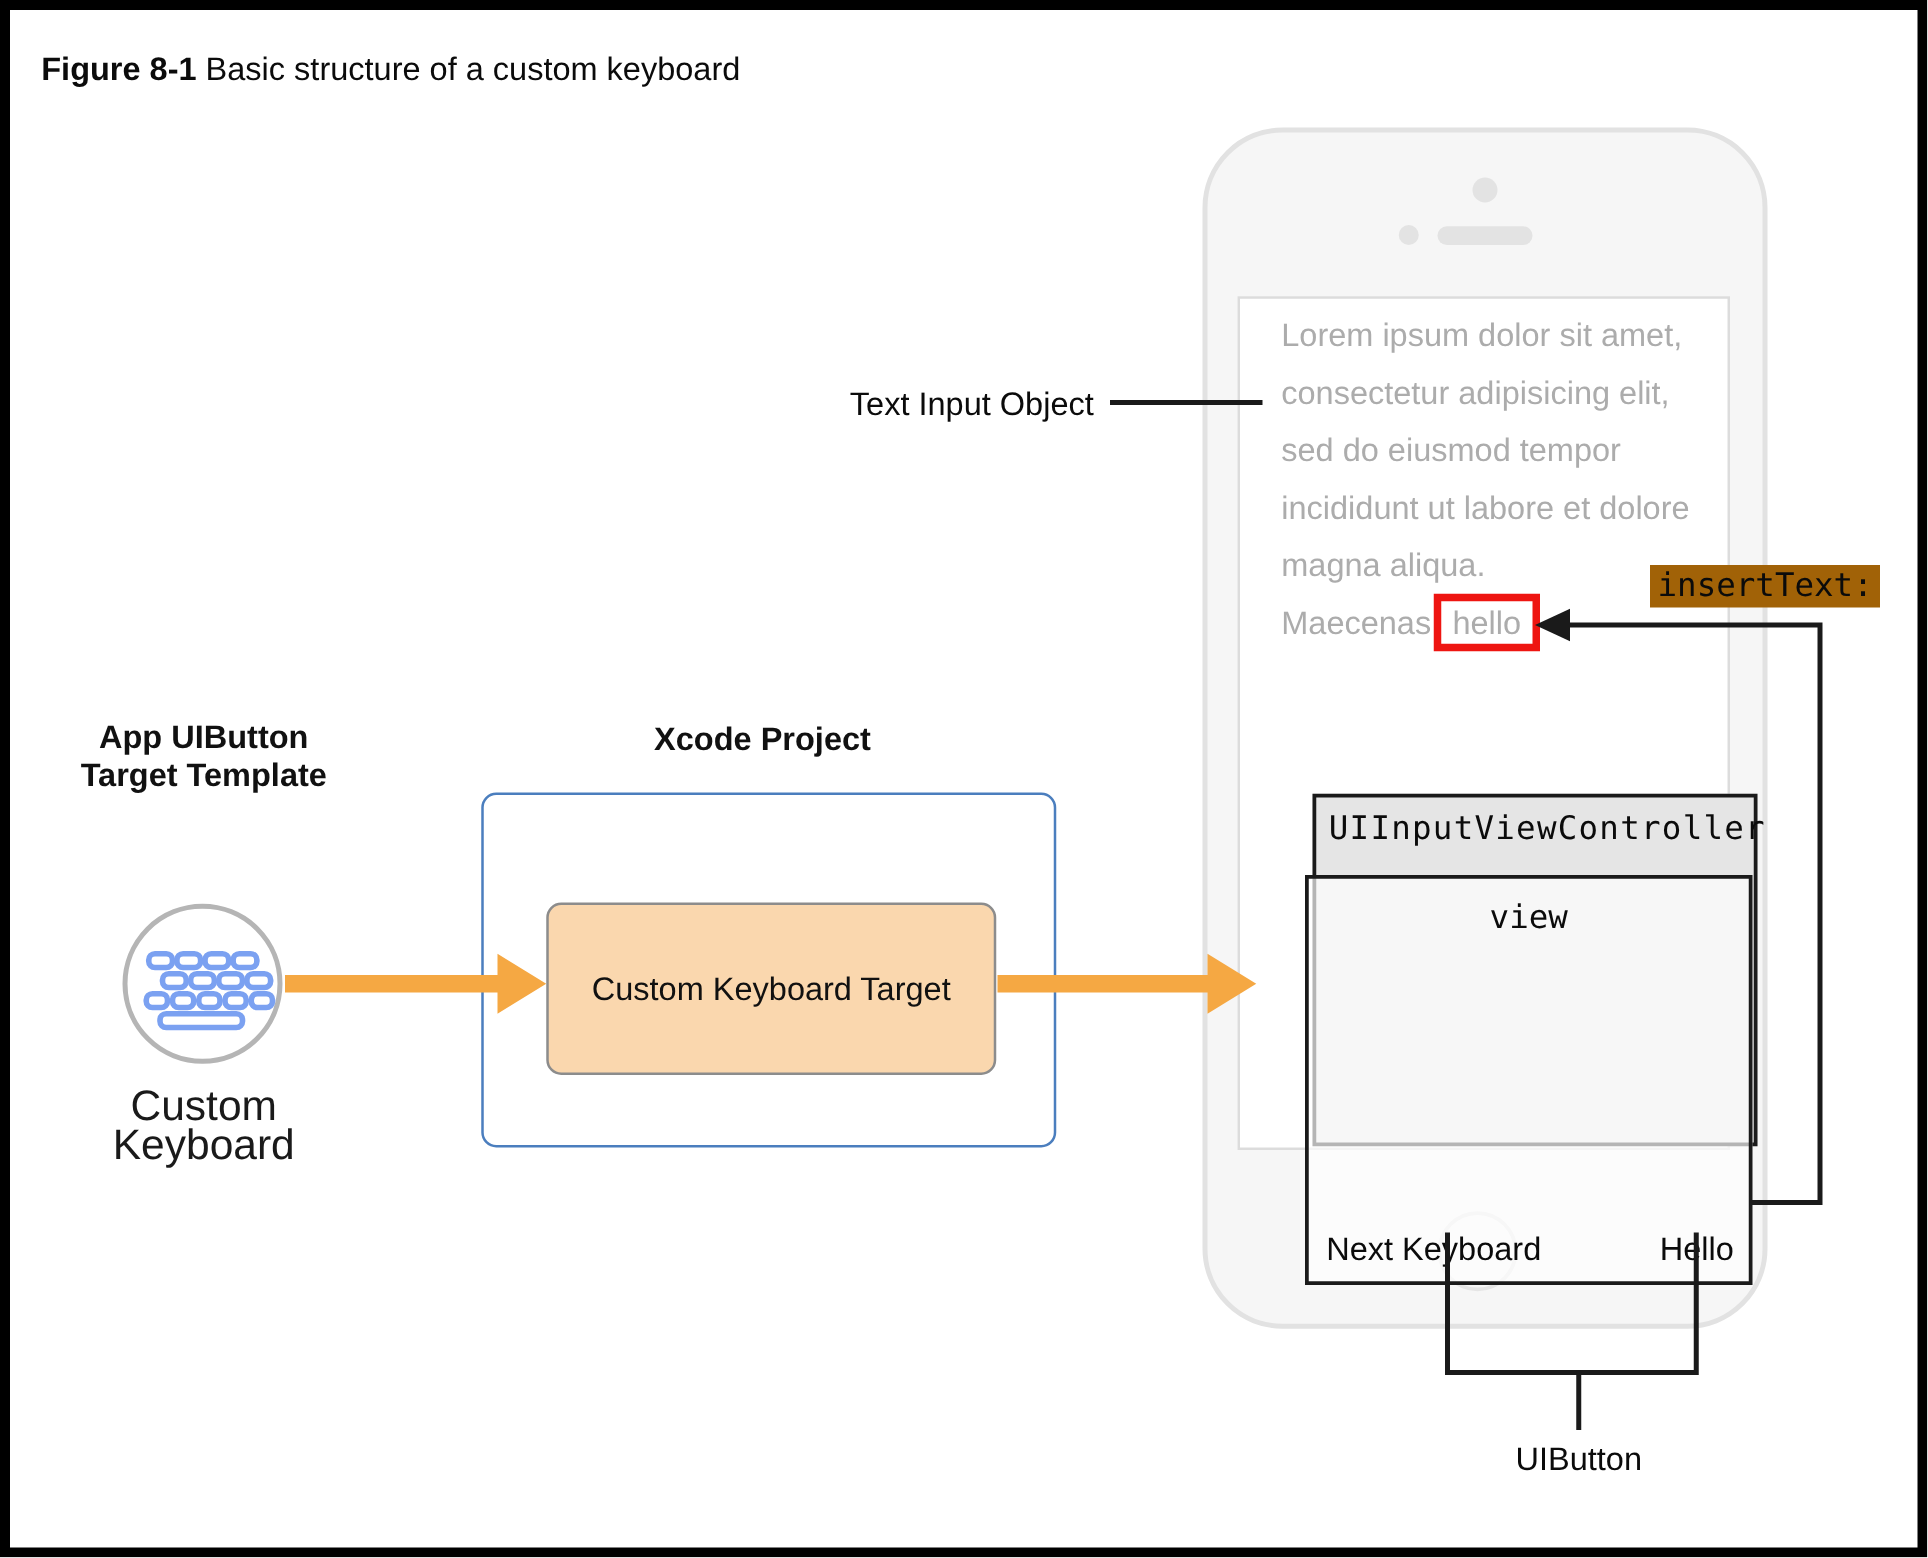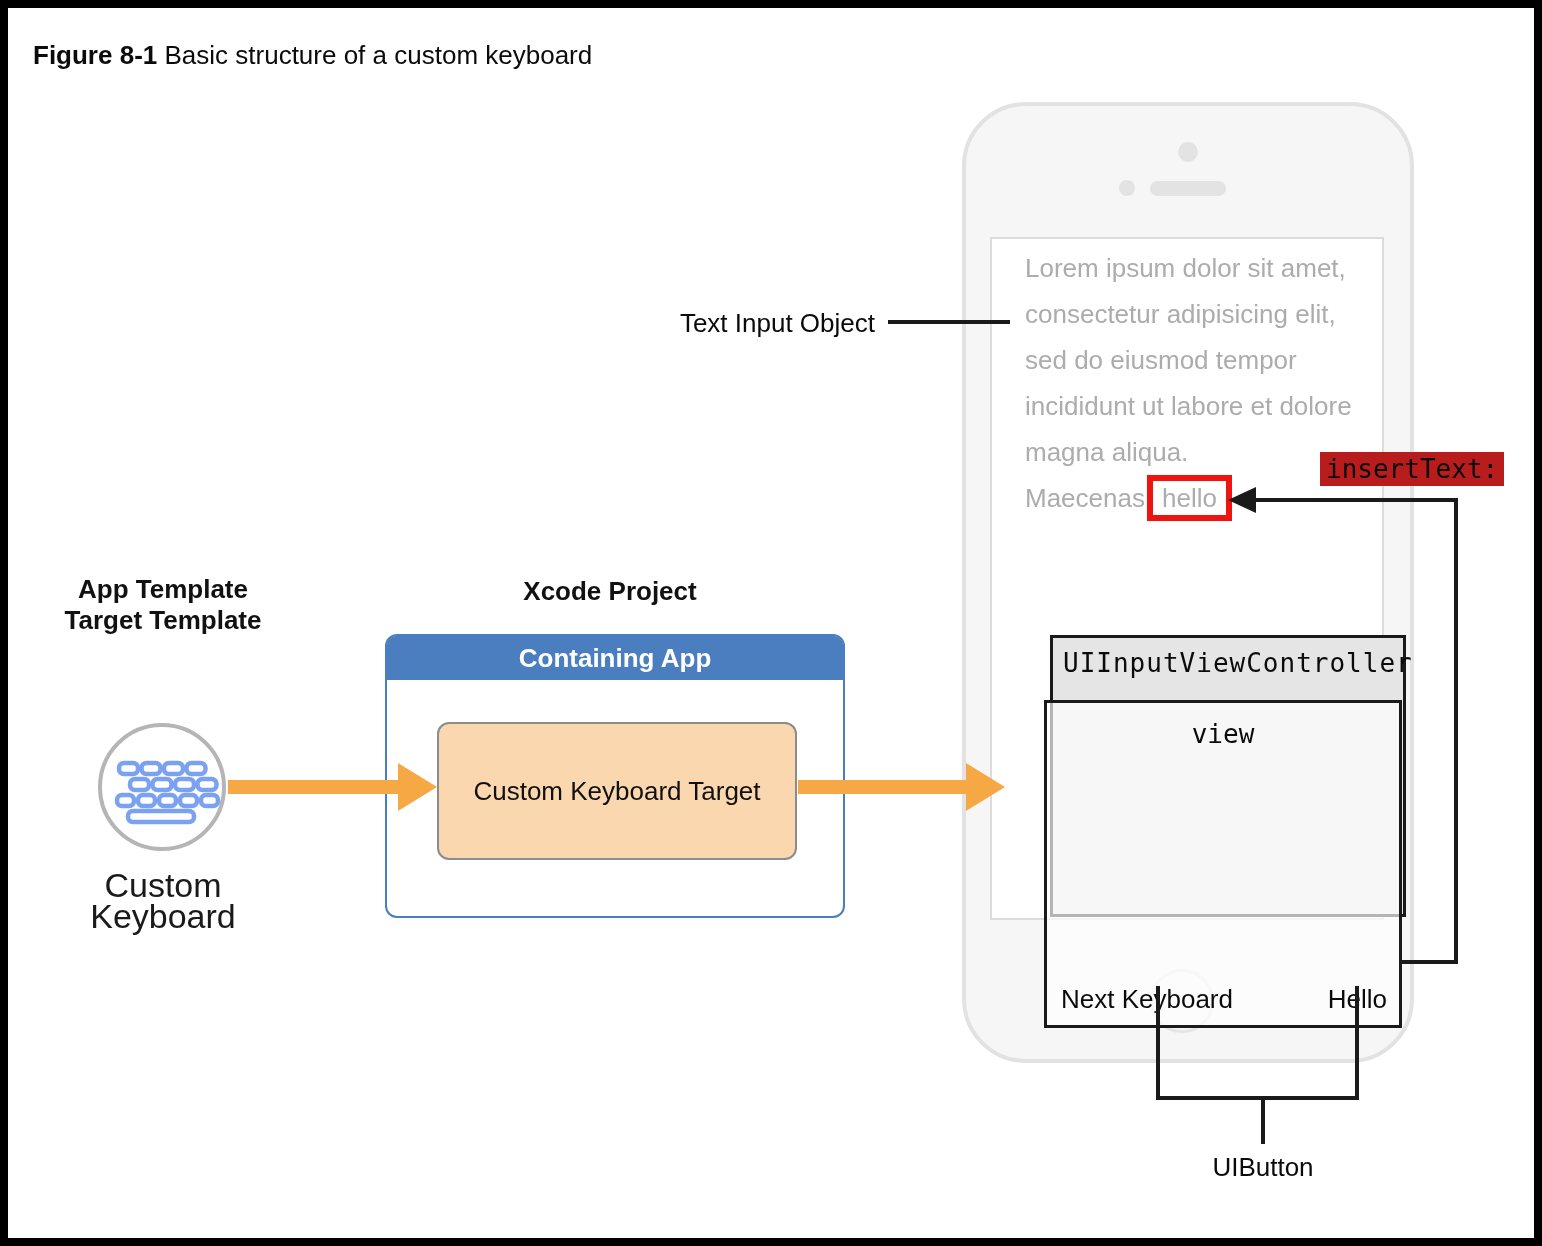--- a/index.html
+++ b/index.html
@@ -74,38 +74,38 @@
     left:1044px; top:700px; width:358px; height:328px; box-sizing:border-box;
     background:rgba(255,255,255,0.68); border:3px solid #1a1a1a; z-index:5;
   }
   .view-label { position:absolute; left:0; right:0; top:16px; text-align:center; font-size:26px; color:#0b0b0b; }
   .nk-label   { position:absolute; left:14px;  bottom:10px; font-size:26px; color:#0b0b0b; white-space:nowrap; }
   .hello-label{ position:absolute; right:12px; bottom:10px; font-size:26px; color:#0b0b0b; }
 
   
   .tio-label { left:620px; top:308px; width:255px; text-align:right; font-size:26px; color:#0b0b0b; z-index:9; }
   .tio-line  { left:888px; top:320px; width:122px; height:4px; background:#1a1a1a; z-index:9; }
-  .insert-label { left:1320px; top:452px; font-size:26px; color:#0b0b0b; background:#b91c1c; padding:2px 6px; z-index:9; white-space:nowrap; }
+  .insert-label { left:1320px; top:452px; font-size:26px; color:#0b0b0b; background:#a16207; padding:2px 6px; z-index:9; white-space:nowrap; }
   .uibutton-label { left:1113px; top:1152px; width:300px; text-align:center; font-size:26px; color:#0b0b0b; z-index:9; }
 
   svg.overlay { position:absolute; left:0; top:0; z-index:8; pointer-events:none; }
   svg.arrows  { position:absolute; left:0; top:0; z-index:7; pointer-events:none; }
 </style>
 </head>
 <body>
 
 <div class="canvas">
 
   <div class="abs fig-title">
     <span class="b">Figure 8-1</span>
     <span>Basic structure of a custom keyboard</span>
   </div>
 
   <div class="abs hd" style="left:13px; top:574px; width:300px;">
-    <div>App Template</div>
+    <div>App UIButton</div>
     <div>Target Template</div>
   </div>
 
   <div class="abs kb-circle">
     <svg width="120" height="120" viewBox="0 0 120 120">
       <g fill="#ffffff" stroke="#7BA1F1" stroke-width="4.5">
         <rect x="17" y="36" width="19" height="11" rx="5"></rect>
         <rect x="39.5" y="36" width="19" height="11" rx="5"></rect>
         <rect x="62" y="36" width="19" height="11" rx="5"></rect>
         <rect x="84.5" y="36" width="19" height="11" rx="5"></rect>
@@ -124,21 +124,20 @@
   </div>
 
   <div class="abs cap" style="left:13px; top:870px; width:300px;">
     <div>Custom</div>
     <div>Keyboard</div>
   </div>
 
   <div class="abs hd" style="left:435px; top:576px; width:350px;">Xcode Project</div>
 
   <div class="abs containing-box">
-    <div class="containing-header">Containing App</div>
     <div class="target-box">Custom Keyboard Target</div>
   </div>
 
   <div class="abs phone"></div>
   <div class="abs cam-dot"></div>
   <div class="abs ear-dot"></div>
   <div class="abs speaker"></div>
   <div class="abs home-btn"></div>
 
   <div class="abs screen"></div>

